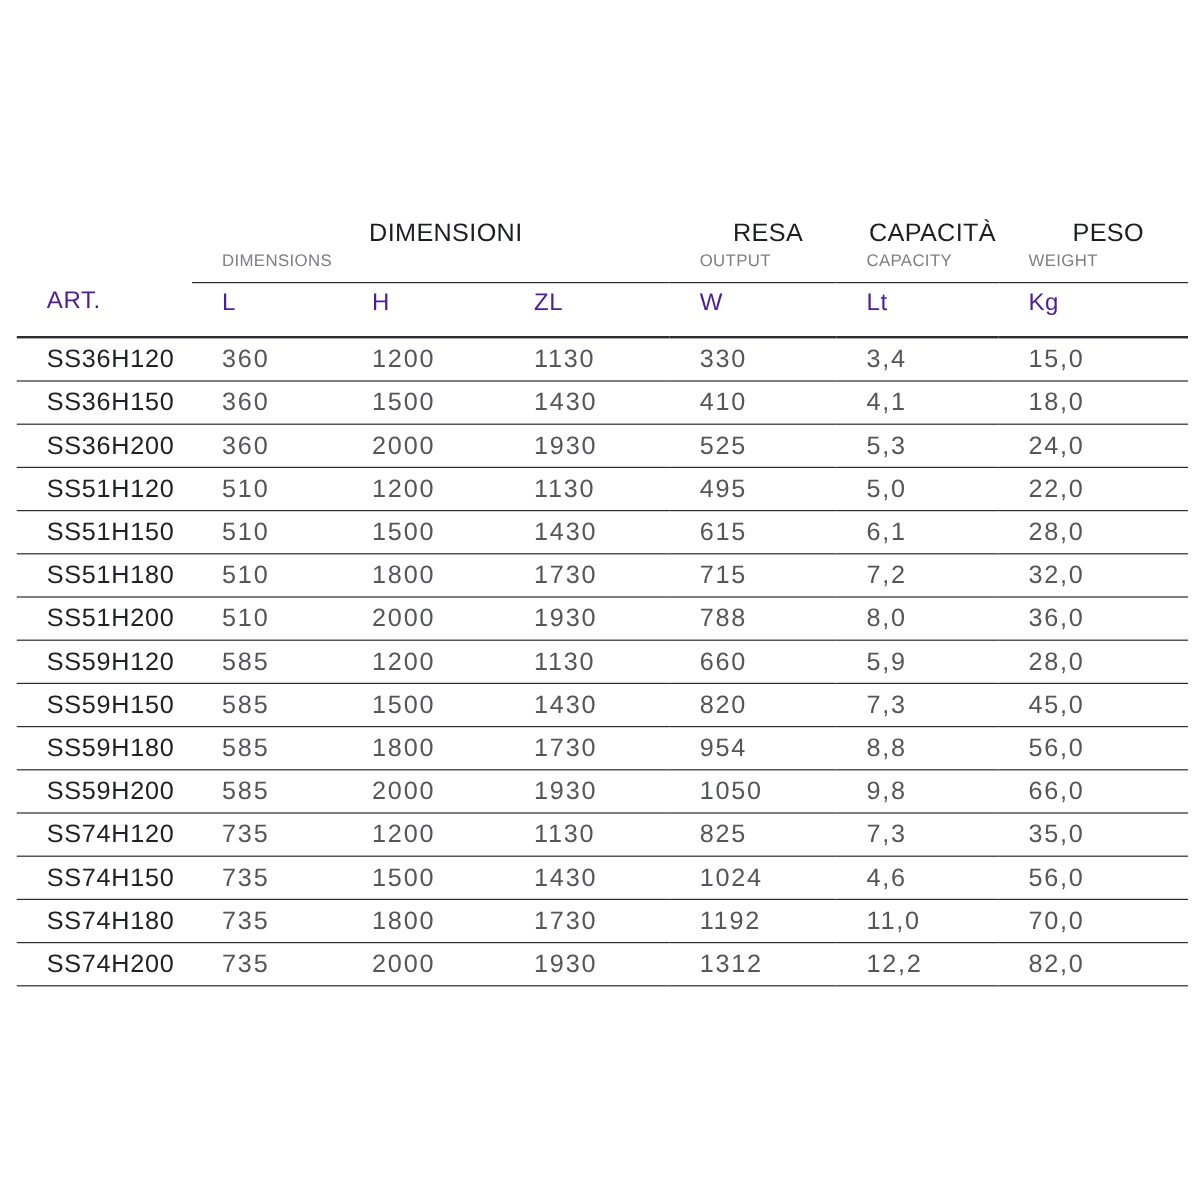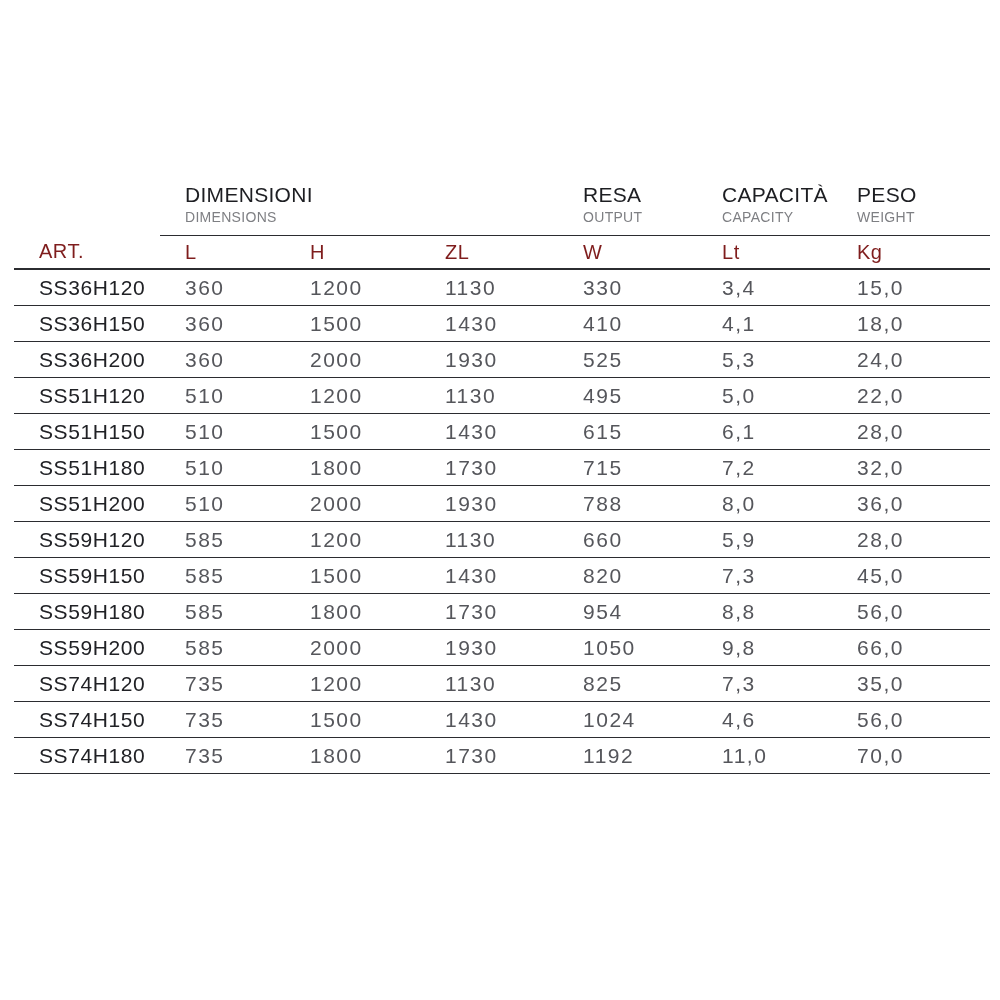--- a/index.html
+++ b/index.html
@@ -32,38 +32,39 @@
   tr.group-row td.grp {
     border-bottom: 1.5px solid #2b2c30;
   }
   .grp-primary {
     display: block;
     font-size: 21px;
     line-height: 22px;
     color: #1d1e22;
     letter-spacing: 0.3px;
     white-space: nowrap;
+    text-align: center;
   }
   .grp-secondary {
     display: block;
     font-size: 14px;
     line-height: 22px;
     color: #7e7f83;
     letter-spacing: 0.3px;
     white-space: nowrap;
   }
   
   tr.subhead-row th {
     height: 32px;
     text-align: left;
     vertical-align: middle;
-    padding: 0 0 0 25px;
+    padding: 0 0 12px 25px;
     font-weight: normal;
     font-size: 20px;
-    color: #7f1d1d;
+    color: #4c1d95;
     letter-spacing: 0.5px;
     border-bottom: 2px solid #2b2c30;
   }
   
   tbody td {
     height: 35px;
     vertical-align: middle;
     padding: 0 0 0 25px;
     font-size: 21px;
     color: #55565b;
@@ -241,15 +242,24 @@
         </tr>
         <tr>
           <td class="art">SS74H180</td>
           <td>735</td>
           <td>1800</td>
           <td>1730</td>
           <td>1192</td>
           <td>11,0</td>
           <td>70,0</td>
         </tr>
+        <tr>
+          <td class="art">SS74H200</td>
+          <td>735</td>
+          <td>2000</td>
+          <td>1930</td>
+          <td>1312</td>
+          <td>12,2</td>
+          <td>82,0</td>
+        </tr>
       </tbody>
   </table>
 </div>
 
 </body></html>

